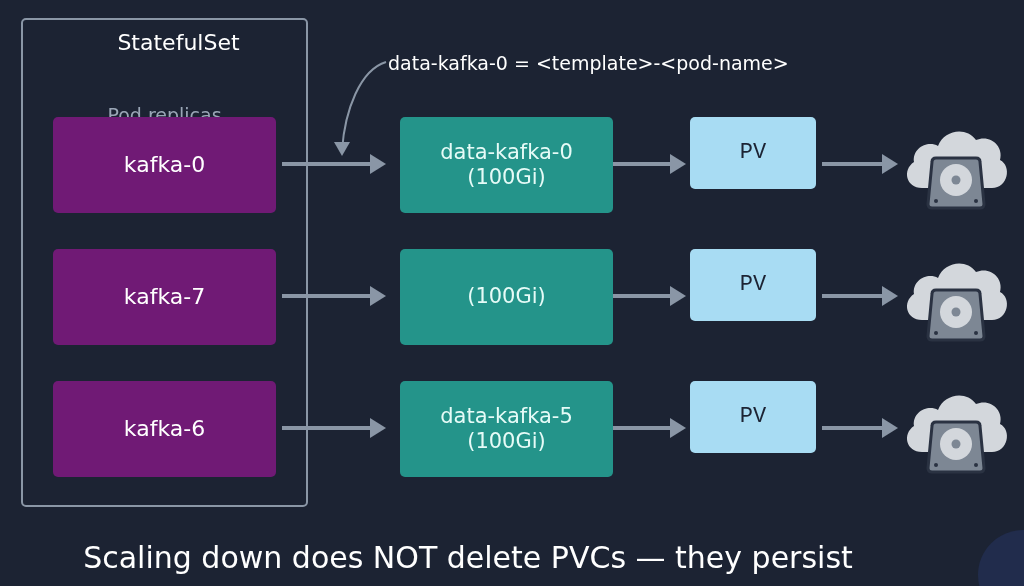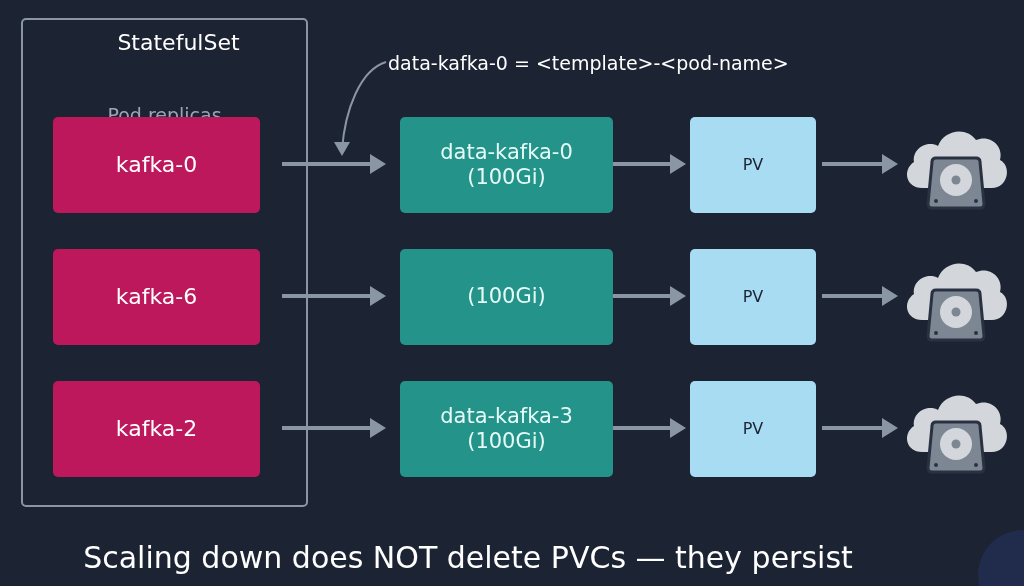--- a/index.html
+++ b/index.html
@@ -12,23 +12,23 @@
   .sts {
     left: 21px; top: 18px; width: 287px; height: 489px;
     border: 2px solid #8a96a6; border-radius: 5px; box-sizing: border-box;
   }
   .sts-title { left: 21px; width: 315px; top: 30px; text-align: center; color: #ffffff; font-size: 22px; }
   .sts-sub { left: 21px; width: 287px; top: 84px; text-align: center; color: #9aa6b6; font-size: 19px; margin-top: 20px; }
   .box {
     display: flex; flex-direction: column; align-items: center; justify-content: center;
     border-radius: 5px; text-align: center; line-height: 1.2; box-sizing: border-box;
   }
-  .pod { left: 53px; width: 207px; height: 96px; background: #be185d; color: #ffffff; font-size: 22px; }
+  .pod { left: 53px; width: 223px; height: 96px; background: #701a75; color: #ffffff; font-size: 22px; }
   .pvc { left: 400px; width: 213px; height: 96px; background: #24948a; color: #e6fbf7; font-size: 21px; }
-  .pv  { left: 690px; width: 126px; height: 96px; background: #a8dcf3; color: #1c2333; font-size: 16px; }
+  .pv  { left: 690px; width: 126px; height: 72px; background: #a8dcf3; color: #1c2333; font-size: 22px; font-family: Liberation Mono, monospace; }
   .cloud { left: 900px; width: 112px; height: 96px; }
   .caption { left: 0; width: 936px; top: 540px; text-align: center; color: #ffffff; font-size: 30px; }
   .note { left: 388px; top: 52px; color: #ffffff; font-size: 19px; white-space: nowrap; }
   .deco-circle { left: 978px; top: 530px; width: 90px; height: 90px; border-radius: 50%; background: #212c4c; }
   svg.overlay { position: absolute; left: 0; top: 0; }
 </style>
 </head>
 <body>
 
 <div class="abs deco-circle"></div>
@@ -82,42 +82,42 @@
 <div class="abs cloud" style="top:118px"><svg width="112" height="96" viewBox="0 0 112 96">
       <path d="M22,70 C6,70 2,52 14,44 C12,30 28,22 38,28 C44,12 66,8 76,22 C90,16 104,28 100,42 C112,48 108,70 92,70 Z" fill="#d3d7dc"></path>
       <path d="M36,40 L76,40 Q80,40 80,44 L84,86 Q84,90 80,90 L32,90 Q28,90 28,86 L32,44 Q32,40 36,40 Z" fill="#7d8794" stroke="#2a3242" stroke-width="3"></path>
       <circle cx="56" cy="62" r="16" fill="#d3d7dc"></circle>
       <circle cx="56" cy="62" r="4.5" fill="#7d8794"></circle>
       <circle cx="36" cy="83" r="2" fill="#2a3242"></circle>
       <circle cx="76" cy="83" r="2" fill="#2a3242"></circle>
     </svg></div>
 
 <div class="abs box pod" style="top:249px">
-  <span>kafka-6</span>
+  <span>kafka-7</span>
 </div>
 <div class="abs box pvc" style="top:249px">
   <span>(100Gi)</span>
 </div>
 <div class="abs box pv" style="top:249px">
   <span>PV</span>
 </div>
 <div class="abs cloud" style="top:250px"><svg width="112" height="96" viewBox="0 0 112 96">
       <path d="M22,70 C6,70 2,52 14,44 C12,30 28,22 38,28 C44,12 66,8 76,22 C90,16 104,28 100,42 C112,48 108,70 92,70 Z" fill="#d3d7dc"></path>
       <path d="M36,40 L76,40 Q80,40 80,44 L84,86 Q84,90 80,90 L32,90 Q28,90 28,86 L32,44 Q32,40 36,40 Z" fill="#7d8794" stroke="#2a3242" stroke-width="3"></path>
       <circle cx="56" cy="62" r="16" fill="#d3d7dc"></circle>
       <circle cx="56" cy="62" r="4.5" fill="#7d8794"></circle>
       <circle cx="36" cy="83" r="2" fill="#2a3242"></circle>
       <circle cx="76" cy="83" r="2" fill="#2a3242"></circle>
     </svg></div>
 
 <div class="abs box pod" style="top:381px">
-  <span>kafka-2</span>
+  <span>kafka-6</span>
 </div>
 <div class="abs box pvc" style="top:381px">
-  <span>data-kafka-3</span>
+  <span>data-kafka-5</span>
   <span>(100Gi)</span>
 </div>
 <div class="abs box pv" style="top:381px">
   <span>PV</span>
 </div>
 <div class="abs cloud" style="top:382px"><svg width="112" height="96" viewBox="0 0 112 96">
       <path d="M22,70 C6,70 2,52 14,44 C12,30 28,22 38,28 C44,12 66,8 76,22 C90,16 104,28 100,42 C112,48 108,70 92,70 Z" fill="#d3d7dc"></path>
       <path d="M36,40 L76,40 Q80,40 80,44 L84,86 Q84,90 80,90 L32,90 Q28,90 28,86 L32,44 Q32,40 36,40 Z" fill="#7d8794" stroke="#2a3242" stroke-width="3"></path>
       <circle cx="56" cy="62" r="16" fill="#d3d7dc"></circle>
       <circle cx="56" cy="62" r="4.5" fill="#7d8794"></circle>

